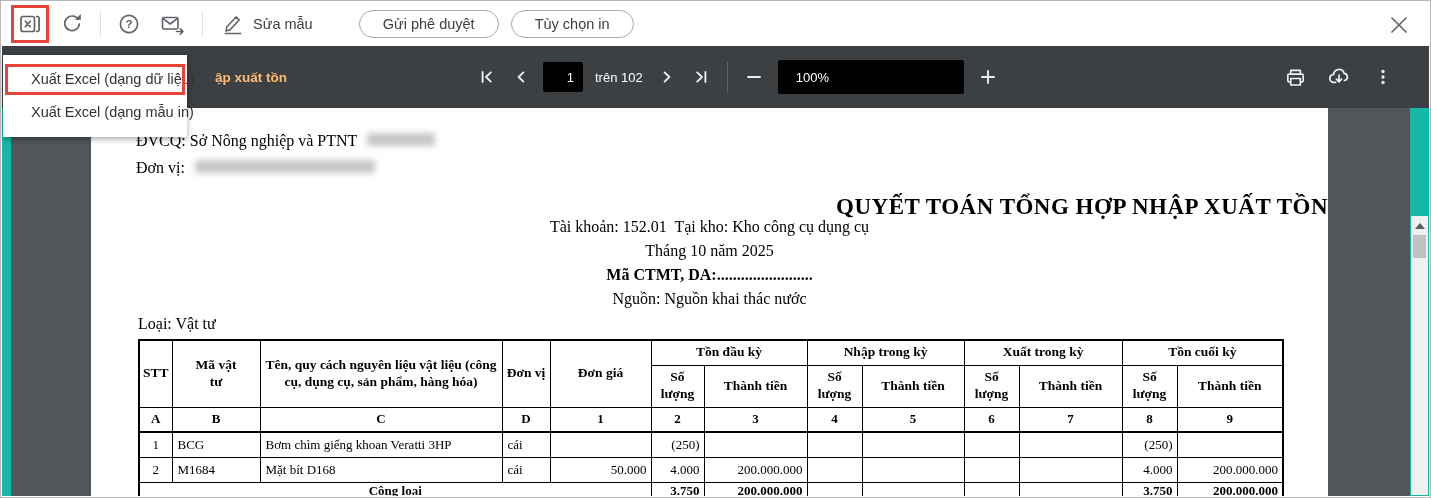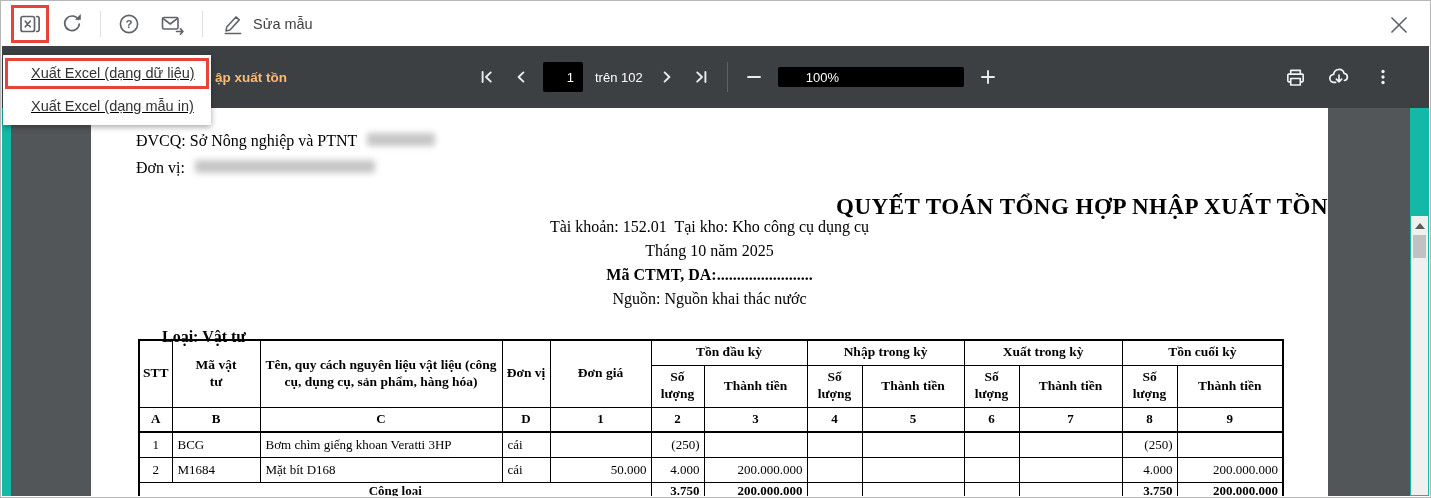--- a/index.html
+++ b/index.html
@@ -38,28 +38,28 @@
     background:#3c4043; color:#f1f3f4;
   }
   .vb-title { position:absolute; left:213px; top:0; height:100%; display:flex; align-items:center;
     font-size:13.5px; font-weight:600; color:#fdba74; }
   .vb-nav { position:absolute; left:473px; top:0; height:100%; display:flex; align-items:center; }
   .nav-ic { width:24px; height:24px; display:flex; align-items:center; justify-content:center; cursor:pointer; }
   .pagebox { width:40px; height:30px; background:#000; border-radius:2px; color:#fff; font-size:13px;
     display:flex; align-items:center; justify-content:flex-end; padding-right:9px; margin:0 6px 0 10px; }
   .pages-label { font-size:13px; color:#fff; margin:0 12px 0 6px; white-space:nowrap; }
   .vb-sep { width:1px; height:30px; background:#5f6368; margin:0 14px; }
-  .zoombox { width:186px; height:20px; background:#000; border-radius:2px; color:#fff; font-size:13px;
-    display:flex; align-items:center; padding-left:28px; margin:0 12px; }
+  .zoombox { width:186px; height:34px; background:#000; border-radius:2px; color:#fff; font-size:13px;
+    display:flex; align-items:center; padding-left:18px; margin:0 12px; }
   .vb-right { position:absolute; right:34px; top:0; height:100%; display:flex; align-items:center; gap:20px; }
 
   
   .dropdown {
-    position:absolute; left:2px; top:54px; width:208px; background:#fff; z-index:60;
-    box-shadow:0 2px 6px rgba(0,0,0,.35); padding:2px 0;text-decoration:underline;
+    position:absolute; left:2px; top:54px; width:184px; background:#fff; z-index:60;
+    box-shadow:0 2px 6px rgba(0,0,0,.35); padding:8px 0;
   }
   .menu-item { position:relative; height:33px; line-height:33px; padding-left:28px;
     font-size:14.5px; color:#333; cursor:pointer; white-space:nowrap; }
   .menu-highlight { position:absolute; left:2px; right:2px; top:1px; bottom:1px;
     border:3px solid #e8433a; pointer-events:none; }
 
   
   .viewer { position:absolute; left:1px; right:1px; top:107px; bottom:1px; background:#14b8a6; }
   .canvas { position:absolute; left:9px; top:0; bottom:0; right:19px; background:#525659; overflow:hidden; }
   .page {
@@ -145,20 +145,24 @@
     <button class="edit-template">
       <svg width="23" height="24" viewBox="0 0 24 24">
         <g fill="none" stroke="#5f6368" stroke-width="1.6" stroke-linecap="round" stroke-linejoin="round">
           <path d="M6 15.2 L15.6 4.6 L19 7.7 L9.4 18.3 L5.2 19.2 Z"></path>
           <path d="M4.5 22 h16"></path>
         </g>
       </svg>
       <span class="tb-label">Sửa mẫu</span>
     </button>
 
+    <div class="pill-wrap">
+      <button class="pill">Gửi phê duyệt</button>
+      <button class="pill">Tùy chọn in</button>
+    </div>
 
     <button class="icon-btn close-btn">
       <svg width="26" height="26" viewBox="0 0 24 24">
         <path d="M5.5 5.5 L18.5 18.5 M18.5 5.5 L5.5 18.5" stroke="#5f6368" stroke-width="1.5" fill="none" stroke-linecap="round"></path>
       </svg>
     </button>
   </div>
 
   <div class="viewerbar">
     <div class="vb-title">ập xuất tồn</div>
@@ -245,21 +249,21 @@
         </div>
         <div class="doc-line" style="top:51px;">
           <span style="font-weight:normal;text-align:center;">Đơn vị:</span><span class="blur-redact" style="width:180px;"></span>
         </div>
 
         <div class="doc-title">QUYẾT TOÁN TỔNG HỢP NHẬP XUẤT TỒN</div>
         <div class="doc-center" style="top:110px;">Tài khoản: 152.01&nbsp; Tại kho: Kho công cụ dụng cụ</div>
         <div class="doc-center" style="top:134px;">Tháng 10 năm 2025</div>
         <div class="doc-center" style="top:158px;font-weight:bold;">Mã CTMT, DA:........................</div>
         <div class="doc-center" style="top:182px;">Nguồn: Nguồn khai thác nước</div>
-        <div class="doc-line" style="left:47px; top:220px; font-weight:bold;margin-left:24px;">Loại: Vật tư</div>
+        <div class="doc-line" style="left:47px; top:207px; font-weight:normal;">Loại: Vật tư</div>
 
         <table class="rpt">
           <colgroup>
             <col style="width:33px;">
               <col style="width:88px;">
               <col style="width:242px;">
             <col style="width:48px;">
               <col style="width:101px;">
             <col style="width:53px;">
               <col style="width:103px;">

